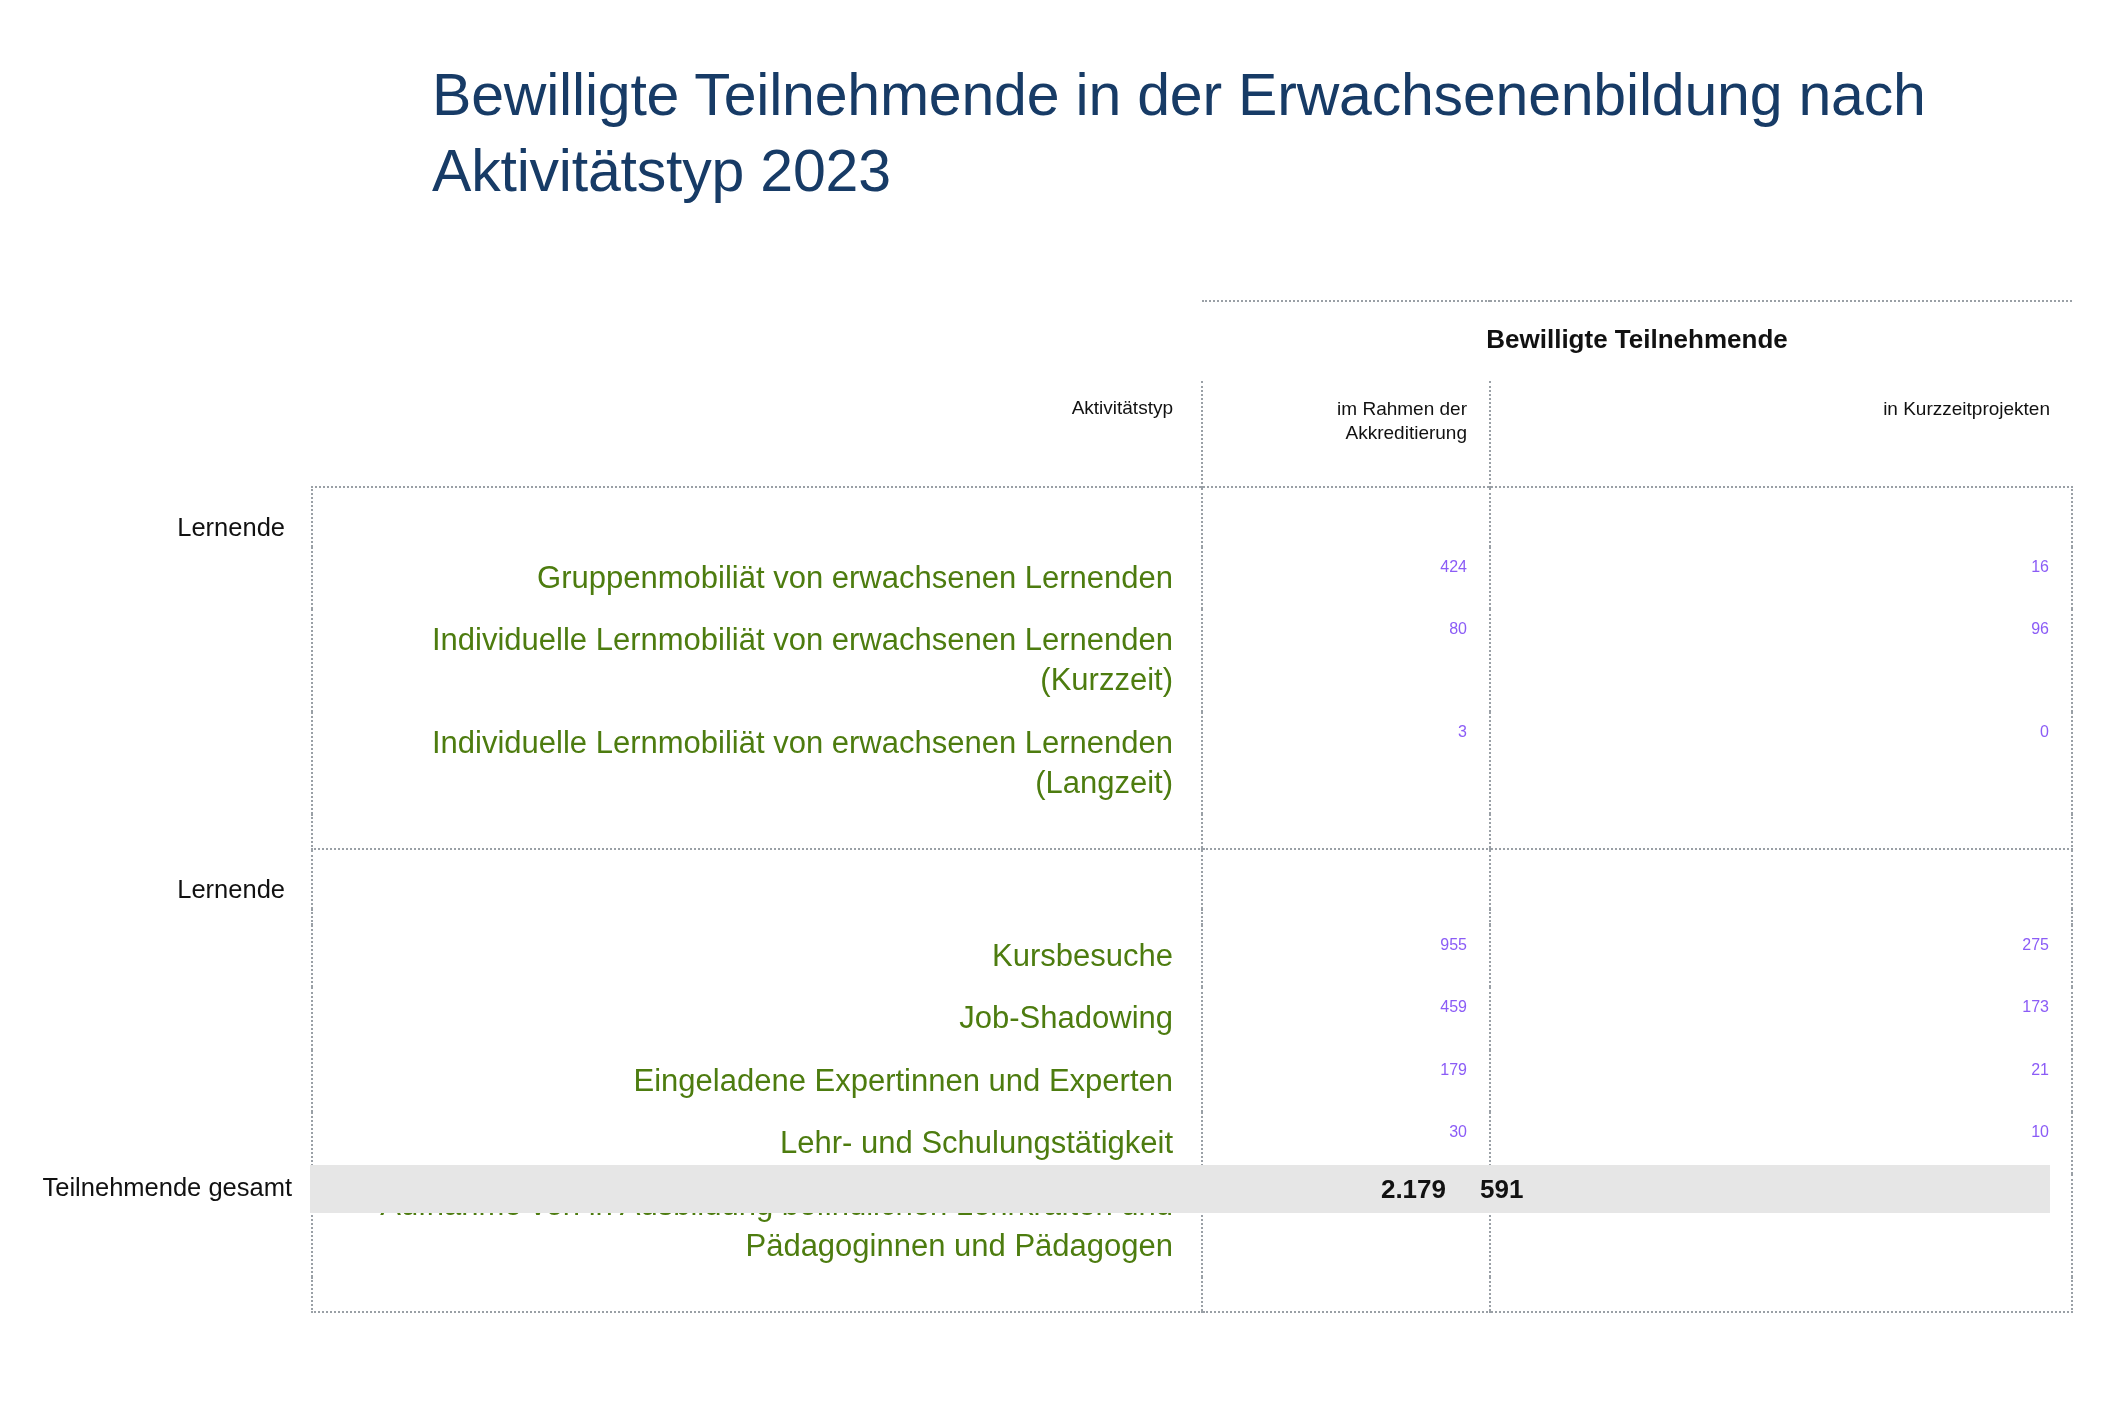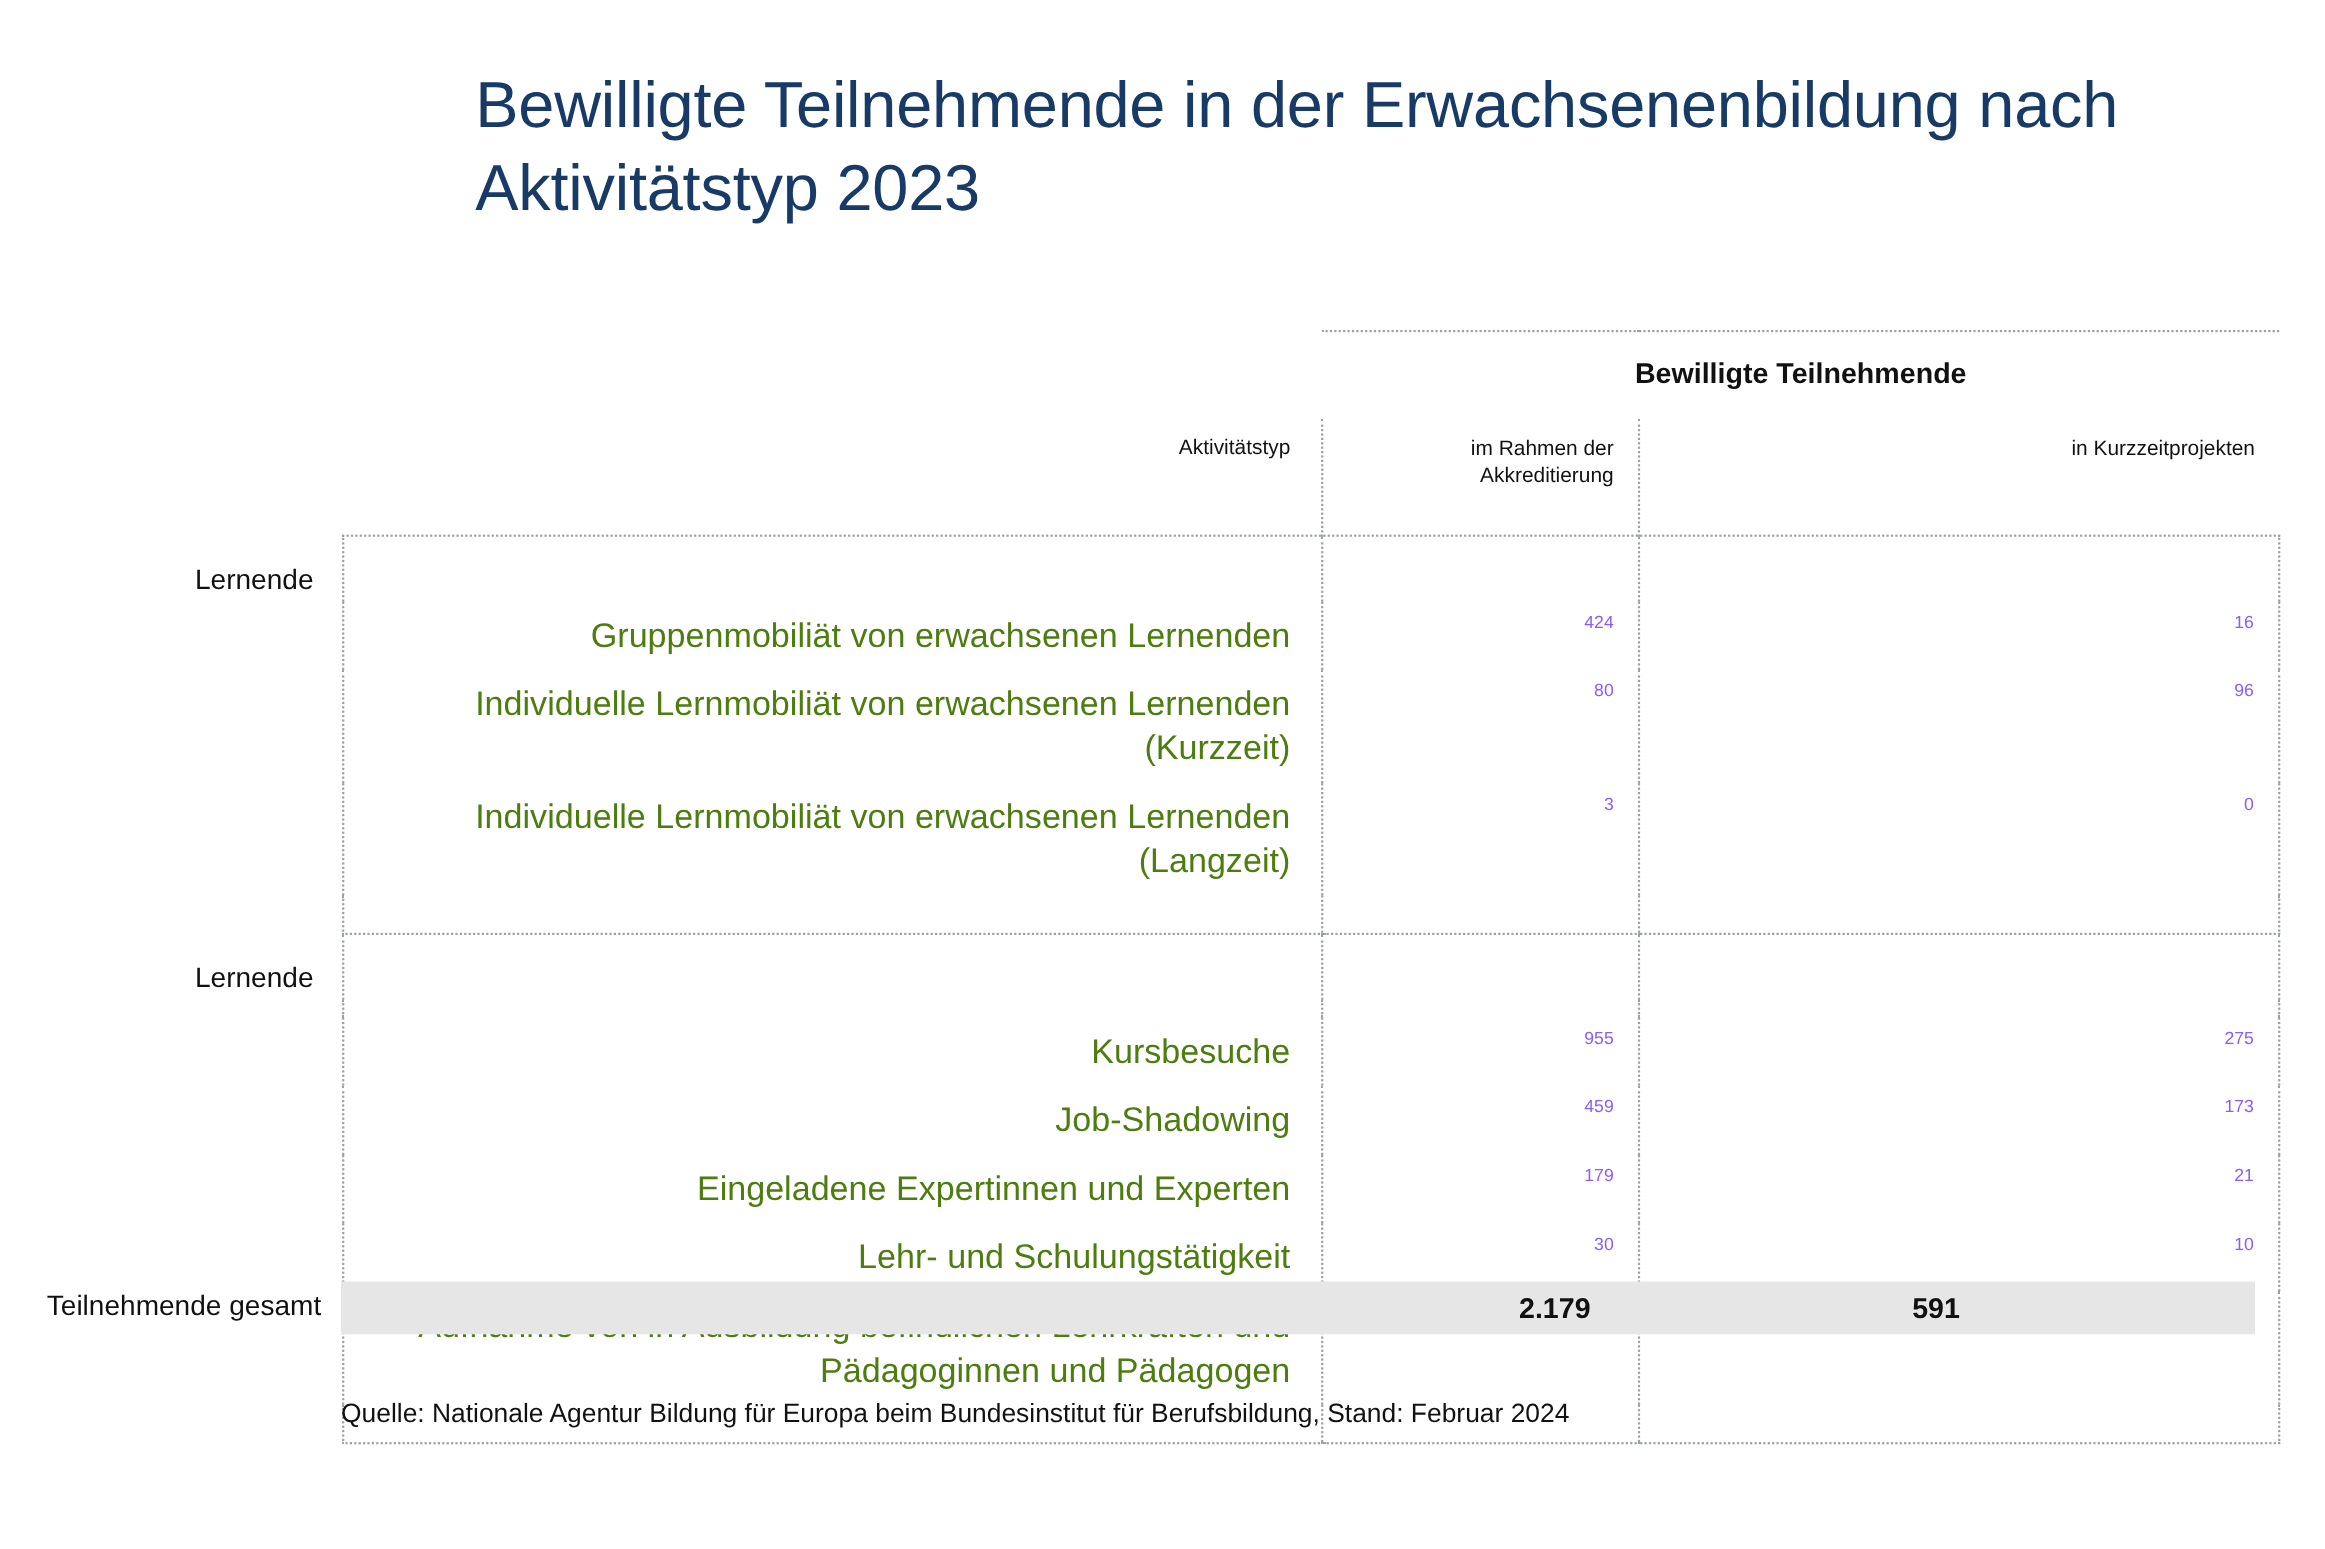--- a/index.html
+++ b/index.html
@@ -169,21 +169,21 @@
     text-align: right;
     font-weight: 700;
     font-size: 26px;
     color: #111;
   }
   .total-v2 {
     position: absolute;
     left: 1480px;
     top: 9px;
     width: 560px;
-    text-align: center;
+    text-align: left;
     font-weight: 700;
     font-size: 26px;
     color: #111;
   }
 
   
   .source {
     position: absolute;
     left: 310px;
     top: 1272px;
@@ -311,14 +311,13 @@
     </table>
   </div>
 
   <div class="total-wrap">
     <div class="total-label">Teilnehmende gesamt</div>
     <div class="total-bar"></div>
     <div class="total-v1">2.179</div>
     <div class="total-v2">591</div>
   </div>
 
-  <div class="source">Quelle: Nationale Agentur Bildung für Europa beim Bundesinstitut für Berufsbildung, Stand: Februar 2024</div>
 </div>
 
 </body></html>

